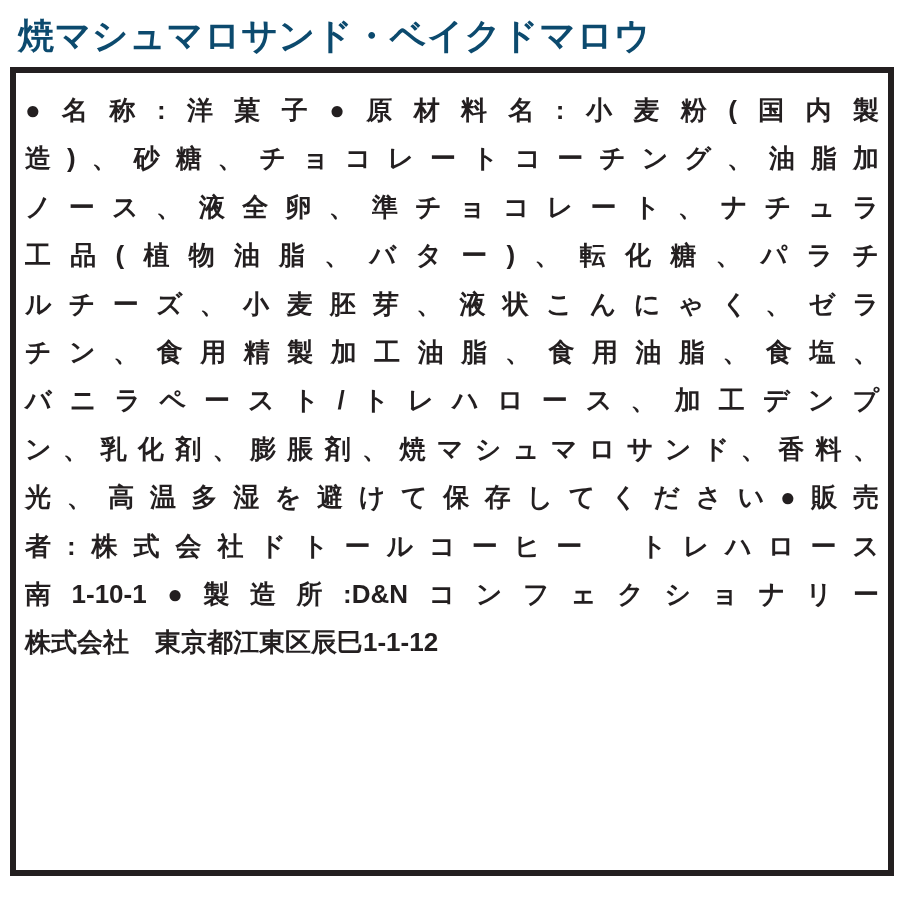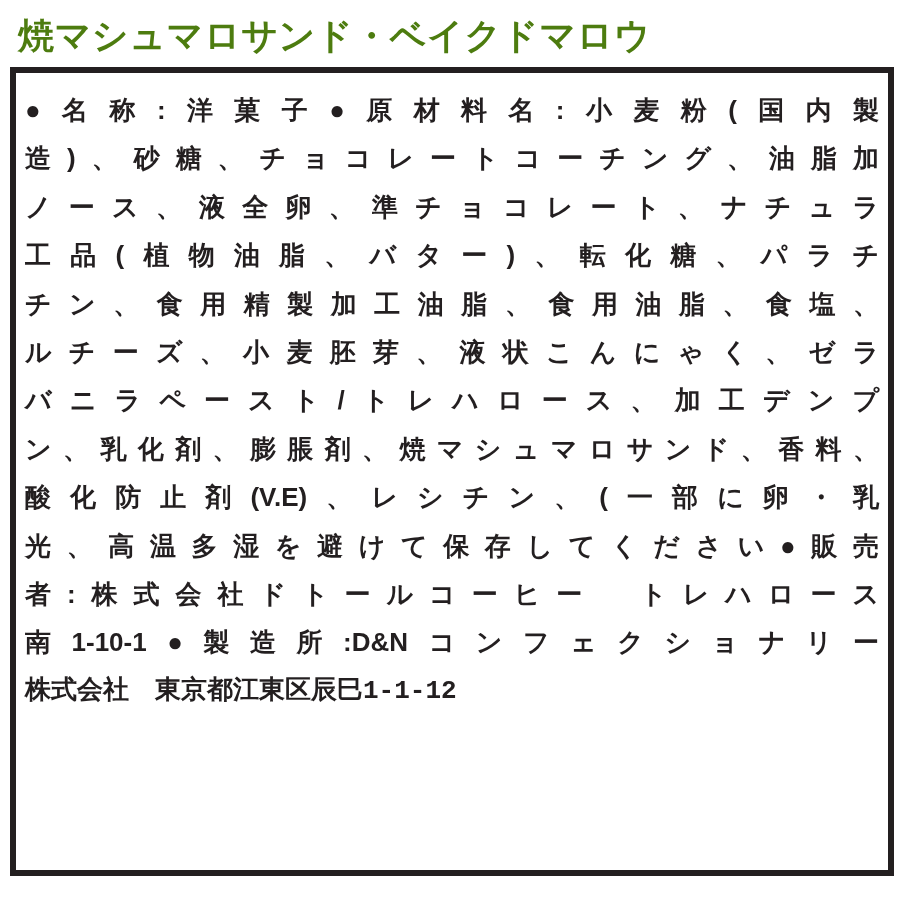--- a/index.html
+++ b/index.html
@@ -17,21 +17,21 @@
     color: #231f20;
   }
   .title {
     position: absolute;
     left: 18px;
     top: 12px;
     font-size: 36px;
     font-weight: 600;
     letter-spacing: 0.5px;
     white-space: nowrap;
-    color: #4d7c0f;
+    color: #0c4a6e;
   }
   .box {
     position: absolute;
     left: 10px;
     top: 67px;
     width: 884px;
     height: 809px;
     border: 6px solid #231f20;
     background: #ffffff;
     padding: 13px 9px 8px 9px;
@@ -46,37 +46,35 @@
     letter-spacing: 0;
   }
   .line.justified {
     text-align: justify;
     text-align-last: justify;
     text-justify: inter-character;
   }
   .line.last {
     text-align: center;
     text-align-last: left;
-    font-family: Liberation Mono, monospace;
   }
 </style>
 </head>
 <body>
 
 <div class="page">
   <div class="title">焼マシュマロサンド・ベイクドマロウ</div>
 
   <div class="box">
     <div class="line justified">●名称:洋菓子●原材料名:小麦粉(国内製</div>
     <div class="line justified">造)、砂糖、チョコレートコーチング、油脂加</div>
     <div class="line justified">ノース、液全卵、準チョコレート、ナチュラ</div>
     <div class="line justified">工品(植物油脂、バター)、転化糖、パラチ</div>
+    <div class="line justified">ルチーズ、小麦胚芽、液状こんにゃく、ゼラ</div>
     <div class="line justified">チン、食用精製加工油脂、食用油脂、食塩、</div>
-    <div class="line justified">ルチーズ、小麦胚芽、液状こんにゃく、ゼラ</div>
     <div class="line justified">バニラペースト/トレハロース、加工デンプ</div>
     <div class="line justified">ン、乳化剤、膨脹剤、焼マシュマロサンド、香料、</div>
-    <div class="line justified">酸化防止剤(V.E)、レシチン、(一部に卵・乳</div>
     <div class="line justified">光、高温多湿を避けて保存してください●販売</div>
     <div class="line justified">者:株式会社ドトールコーヒー　トレハロース</div>
     <div class="line justified">南1-10-1●製造所:D&amp;Nコンフェクショナリー</div>
     <div class="line last">株式会社　東京都江東区辰巳1-1-12</div>
   </div>
 </div>
 
 </body></html>

